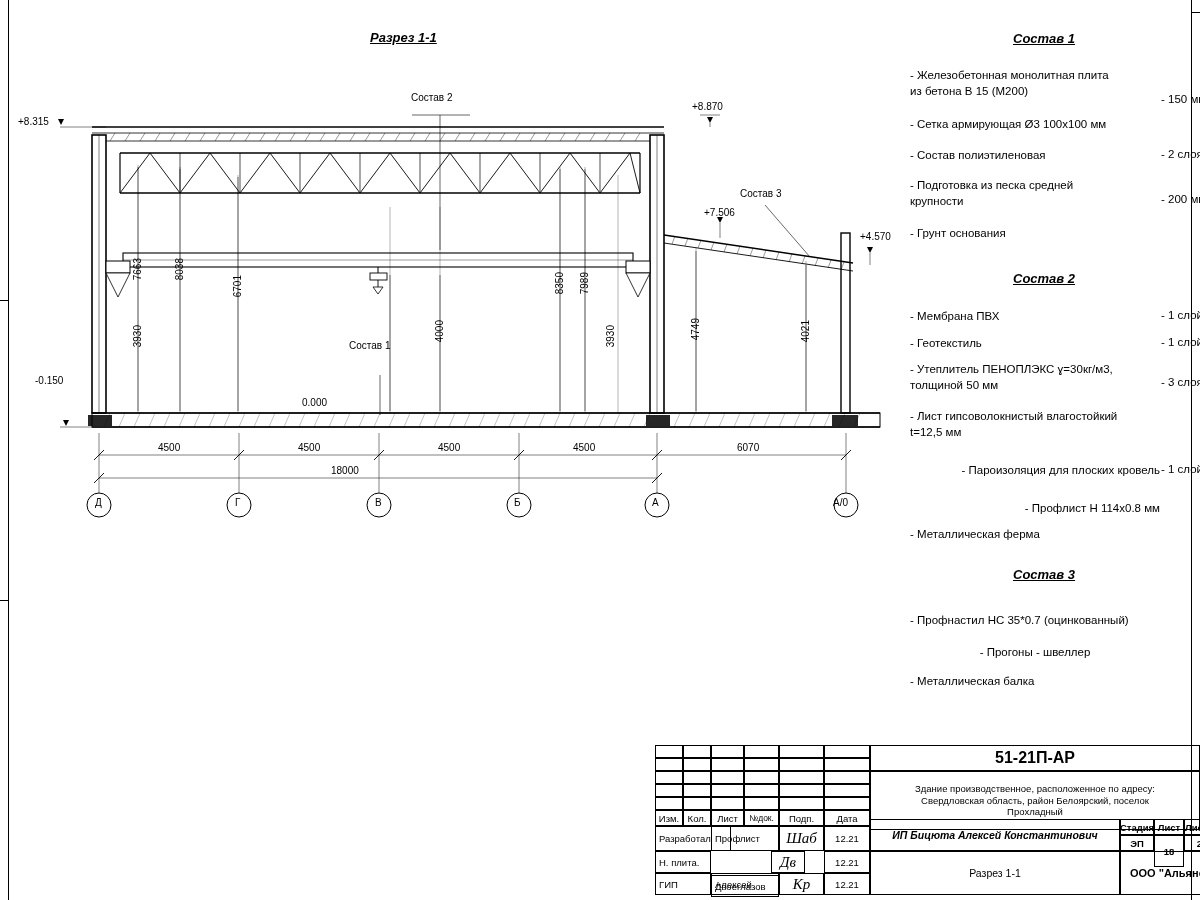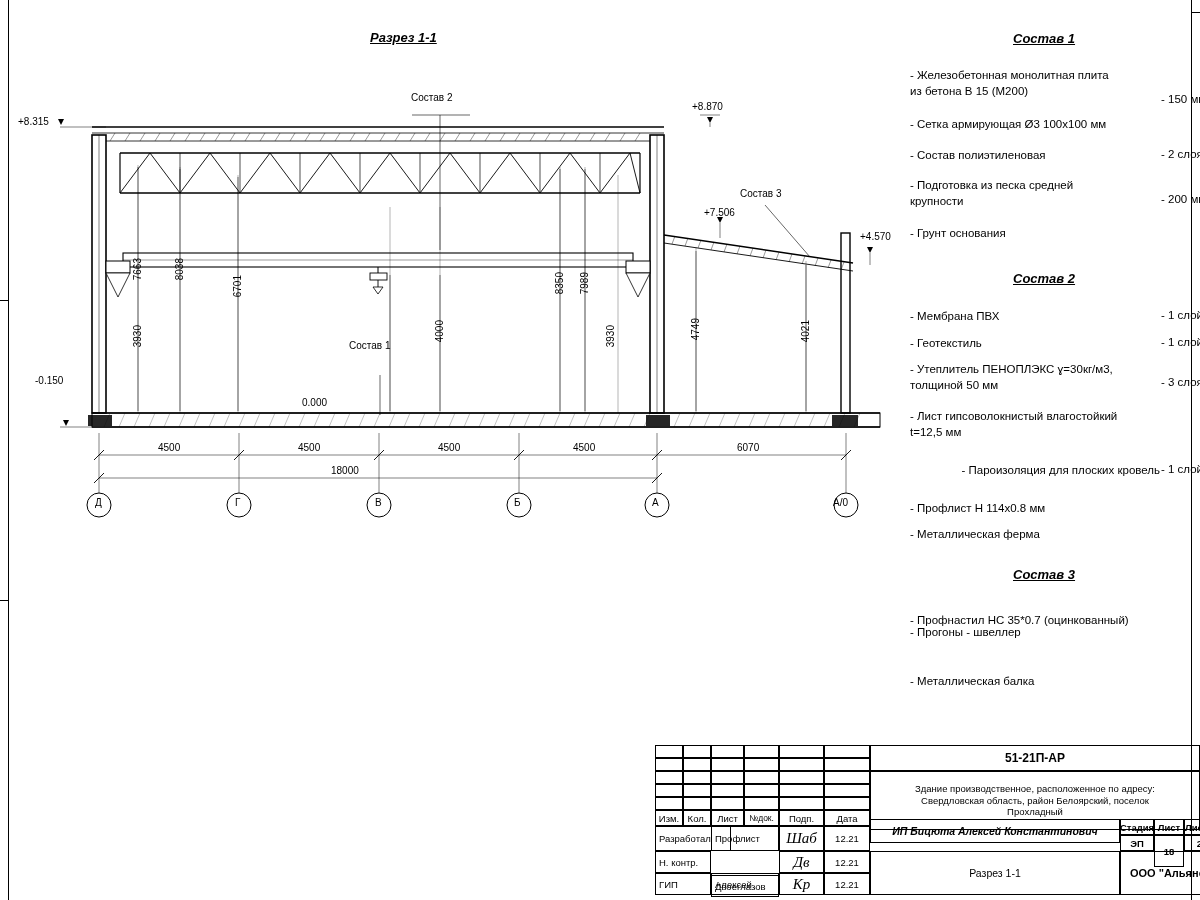--- a/index.html
+++ b/index.html
@@ -372,31 +372,31 @@
   <div class="spec-item" style="left:910px;top:362px;white-space:pre-line;">- Утеплитель ПЕНОПЛЭКС ɣ=30кг/м3,
   толщиной 50 мм</div>
   <div class="spec-qty" style="left:1161px;top:376px;">- 3 слоя</div>
 
   <div class="spec-item" style="left:910px;top:409px;white-space:pre-line;">- Лист гипсоволокнистый влагостойкий
   t=12,5 мм</div>
 
   <div class="spec-item" style="left:910px;top:463px;white-space:pre-line;text-align:right;">- Пароизоляция для плоских кровель</div>
   <div class="spec-qty" style="left:1161px;top:463px;">- 1 слой</div>
 
-  <div class="spec-item" style="left:910px;top:501px;white-space:pre-line;">- Профлист Н 114х0.8 мм</div>
+  <div class="spec-item" style="left:910px;top:501px;white-space:pre-line;text-align:right;">- Профлист Н 114х0.8 мм</div>
   <div class="spec-item" style="left:910px;top:527px;white-space:pre-line;">- Металлическая ферма</div>
 
   <div class="spec-title" style="left:1013px;top:567px;">Состав 3</div>
   <div class="spec-item" style="left:910px;top:613px;width:280px;white-space:pre-line;">- Профнастил НС 35*0.7 (оцинкованный)</div>
-  <div class="spec-item" style="left:910px;top:625px;white-space:pre-line;">- Прогоны - швеллер</div>
+  <div class="spec-item" style="left:910px;top:645px;white-space:pre-line;text-align:center;">- Прогоны - швеллер</div>
   <div class="spec-item" style="left:910px;top:674px;white-space:pre-line;">- Металлическая балка</div>
 
   <div class="stamp">
 
-    <div class="cell b" style="left:215px;top:0;width:330px;height:26px;font-size:12px;">51-21П-АР</div>
+    <div class="cell b" style="left:215px;top:0;width:330px;height:26px;font-size:16px;">51-21П-АР</div>
 
     <div class="cell" style="left:215px;top:26px;width:330px;height:59px;white-space:pre-line;line-height:1.25;">Здание производственное, расположенное по адресу:
 Свердловская область, район Белоярский, поселок
 Прохладный</div>
 
     <div class="cell" style="left:0;top:0;width:28px;height:13px;"></div>
     <div class="cell" style="left:28px;top:0;width:28px;height:13px;"></div>
     <div class="cell" style="left:56px;top:0;width:33px;height:13px;"></div>
     <div class="cell" style="left:89px;top:0;width:35px;height:13px;"></div>
     <div class="cell" style="left:124px;top:0;width:45px;height:13px;"></div>
@@ -437,35 +437,35 @@
     <div class="cell" style="left:124px;top:65px;width:45px;height:16px;">Подп.</div>
     <div class="cell" style="left:169px;top:65px;width:46px;height:16px;">Дата</div>
 
     <div class="cell left" style="left:0;top:81px;width:76px;height:25px;">Разработал</div>
     <div class="cell left" style="left:56px;top:81px;width:68px;height:25px;">Профлист</div>
     <div class="cell" style="left:124px;top:81px;width:45px;height:25px;">
         <span class="sig">Шаб</span>
       </div>
     <div class="cell" style="left:169px;top:81px;width:46px;height:25px;">12.21</div>
 
-    <div class="cell left" style="left:0;top:106px;width:56px;height:22px;">Н. контр.</div>
+    <div class="cell left" style="left:0;top:106px;width:56px;height:22px;">Н. плита.</div>
     <div class="cell left" style="left:56px;top:106px;width:68px;height:22px;margin-top:24px;">Двоеглазов</div>
-    <div class="cell" style="left:124px;top:106px;width:45px;height:22px;">
+    <div class="cell" style="left:116px;top:106px;width:34px;height:22px;">
         <span class="sig">Дв</span>
       </div>
     <div class="cell" style="left:169px;top:106px;width:46px;height:22px;">12.21</div>
 
     <div class="cell left" style="left:0;top:128px;width:56px;height:22px;">ГИП</div>
     <div class="cell left" style="left:56px;top:128px;width:68px;height:22px;">Алексей</div>
     <div class="cell" style="left:124px;top:128px;width:45px;height:22px;">
         <span class="sig">Кр</span>
       </div>
     <div class="cell" style="left:169px;top:128px;width:46px;height:22px;">12.21</div>
 
-    <div class="cell it b" style="left:215px;top:74px;width:250px;height:24px;font-size:10.5px;">ИП Бицюта Алексей Константинович</div>
+    <div class="cell it b" style="left:215px;top:74px;width:250px;height:32px;font-size:10.5px;">ИП Бицюта Алексей Константинович</div>
 
     <div class="cell" style="left:215px;top:106px;width:250px;height:44px;font-size:10.5px;">Разрез 1-1</div>
 
     <div class="cell b" style="left:465px;top:74px;width:34px;height:16px;">Стадия</div>
     <div class="cell b" style="left:499px;top:74px;width:30px;height:16px;">Лист</div>
     <div class="cell b" style="left:529px;top:74px;width:36px;height:16px;">Листов</div>
 
     <div class="cell b" style="left:465px;top:90px;width:34px;height:16px;">ЭП</div>
     <div class="cell b" style="left:499px;top:90px;width:30px;height:32px;">18</div>
     <div class="cell b" style="left:529px;top:90px;width:36px;height:16px;">20</div>

